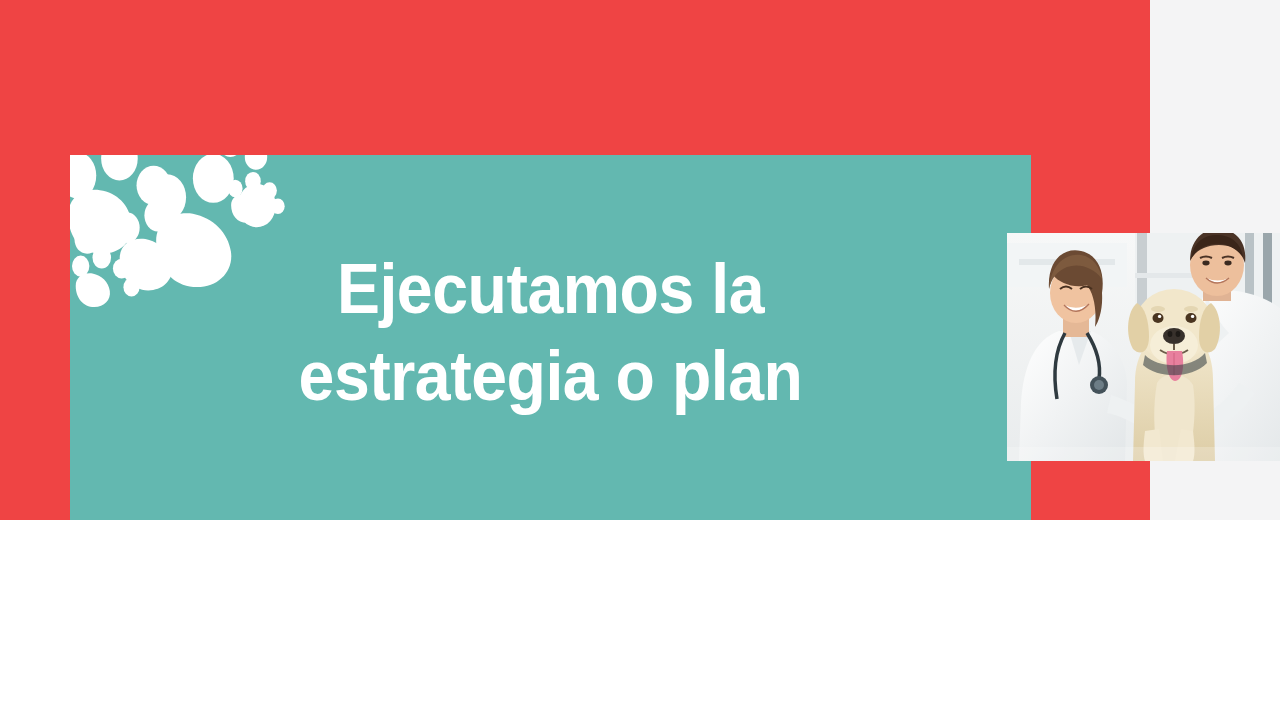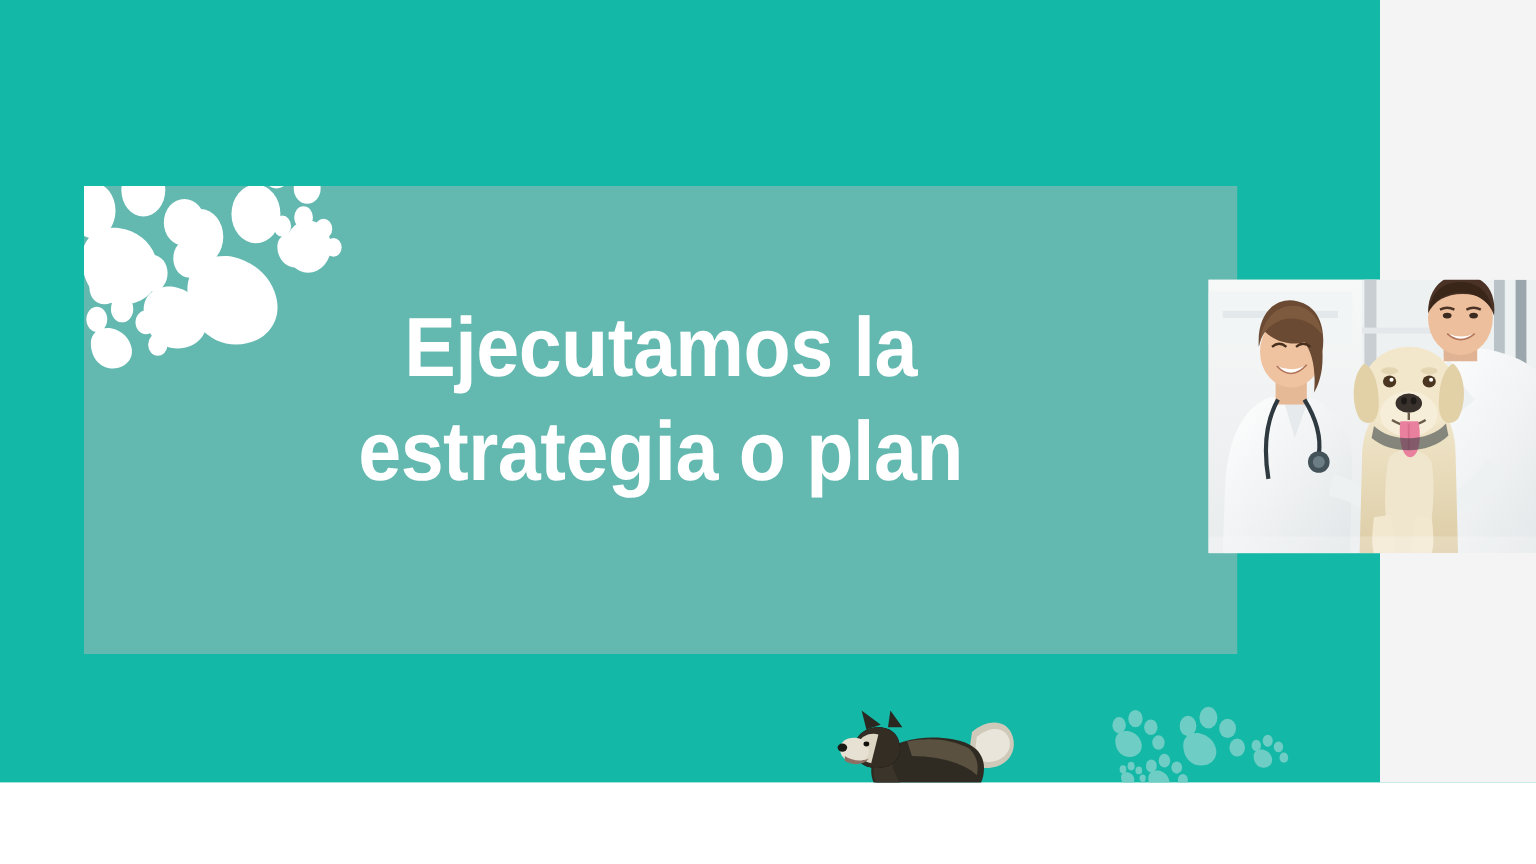--- a/index.html
+++ b/index.html
@@ -11,22 +11,22 @@
   body {
     width: 1280px;
     height: 720px;
     overflow: hidden;
     font-family: "Liberation Sans", sans-serif;
   }
 
   #slide {
     position: relative;
     width: 1280px;
-    height: 652px;
-    background: #14b8a6;
+    height: 520px;
+    background: #ef4444;
     overflow: hidden;
   }
 
   
   .right-panel {
     position: absolute;
     left: 1150px;
     top: 0;
     width: 130px;
     height: 720px;

